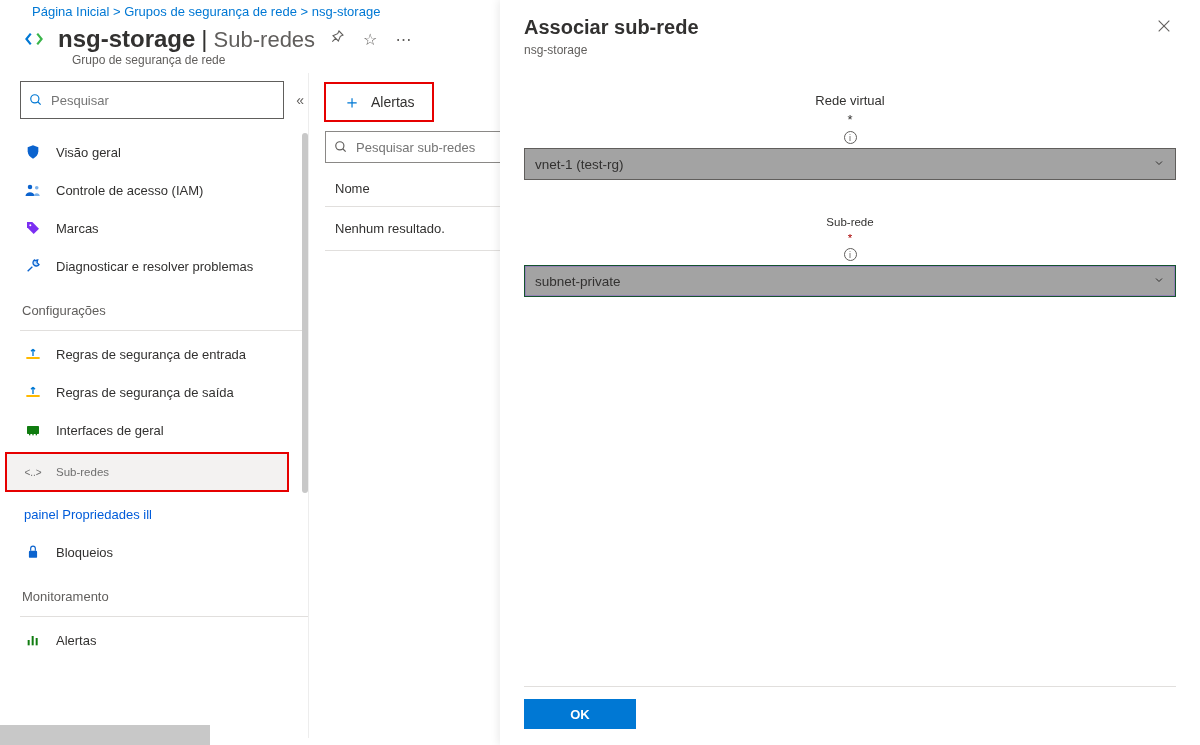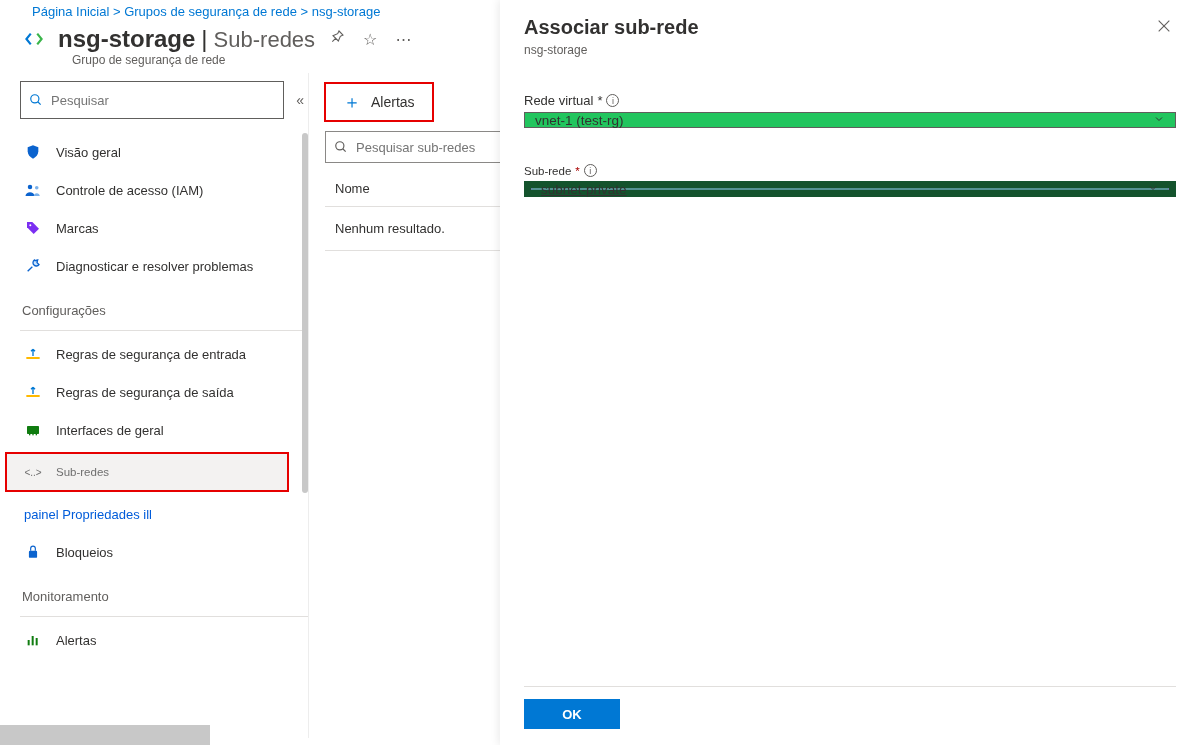--- a/index.html
+++ b/index.html
@@ -160,49 +160,49 @@
     .blade-head .titles { flex:1; }
     .blade-head h2 { font-size:20px; font-weight:600; color:#323130; }
     .blade-head .sub { font-size:12px; color:#605e5c; margin-top:4px; }
     .blade-head .close { font-size:18px; color:#605e5c; cursor:pointer; padding:2px 4px; }
 
     .form { margin-top:36px; }
     .form-row { margin-bottom:14px; }
     .form-label {
       font-size:13px; color:#323130; display:flex; align-items:center; gap:4px;
       margin-bottom:4px;
+      flex-direction:column;
     }
     .form-label .req { color:#a80000; }
     .form-label .req-black { color:#323130; }
     .form-label .info { color:#605e5c; font-size:12px; border:1px solid #605e5c; border-radius:50%;
       width:13px; height:13px; display:inline-flex; align-items:center; justify-content:center; font-size:9px; }
     .form-label.small { font-size:11.5px;margin-top:36px; }
 
     .select {
       display:flex; align-items:center; justify-content:space-between;
       border:1px solid #605e5c;
-      height:16px; padding:0 10px; font-size:13.5px;
+      height:32px; padding:0 10px; font-size:13.5px;
       cursor:pointer;
-      background:#22c55e;
+      background:#a3a3a3;
     }
     .select.focused {
-      border:7px solid #14532d;
+      border:1px solid #14532d;
       box-shadow: 0 0 0 0.5px #8661c5 inset;
-      text-decoration: underline;
     }
     .select .chev { color:#323130; }
 
     .blade-foot {
       margin-top:auto;
       border-top:1px solid #e1dfdd;
       padding-top:12px;
     }
     .btn-ok {
       background:#0078d4; color:#fff; border:0;
-      height:30px; width:96px; font-size:13px; font-weight:600;
+      height:30px; width:112px; font-size:13px; font-weight:600;
       cursor:pointer;
     }
 
     
     .ic-shield { color:#0b63ce; }
     .ic-log { color:#0b63ce; }
     .ic-iam { color:#0b63ce; }
     .ic-tag { color:#7b2ff2; }
     .ic-diag { color:#0b63ce; }
     .ic-green { color:#107c10; }

